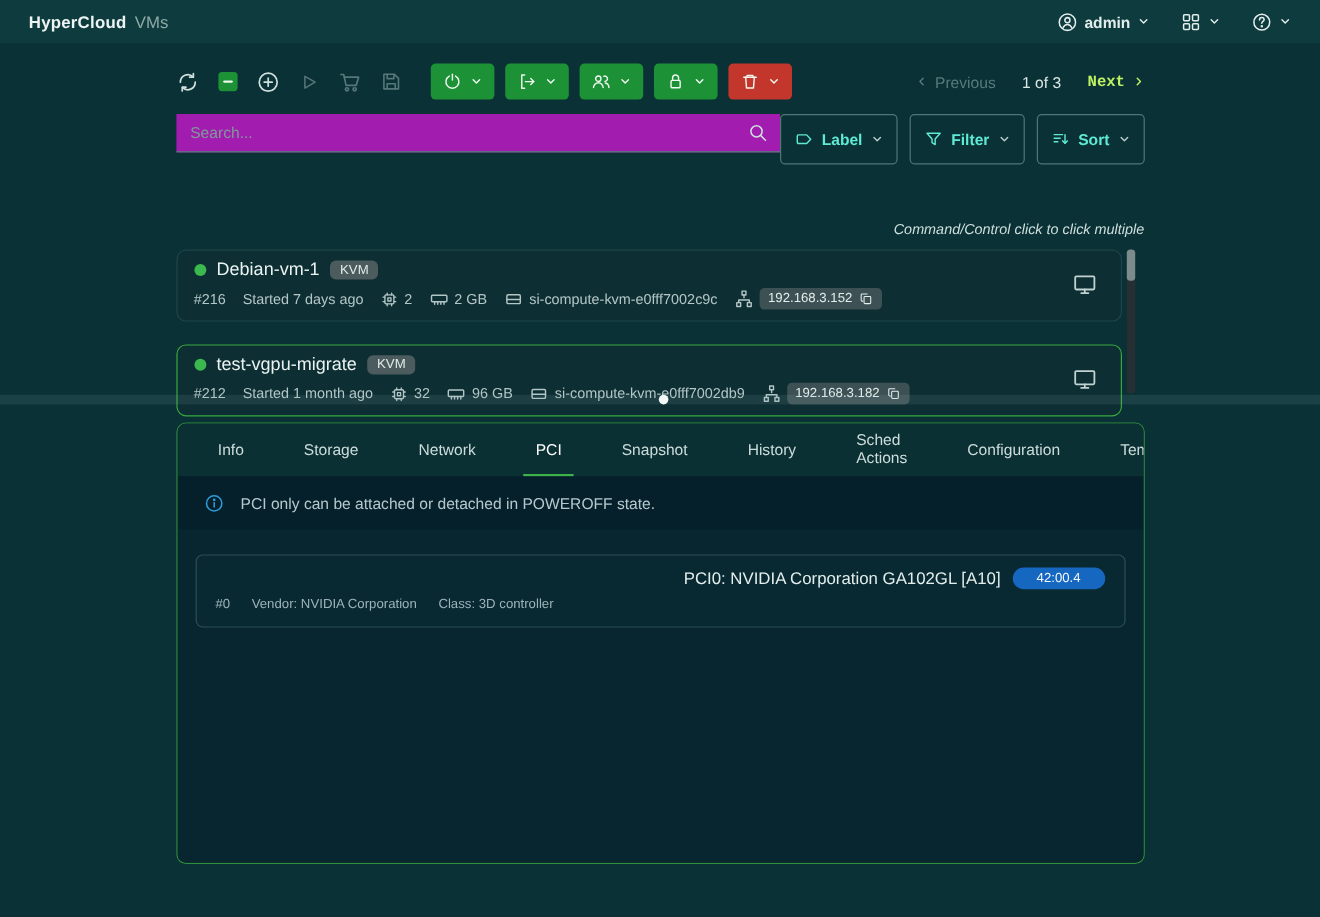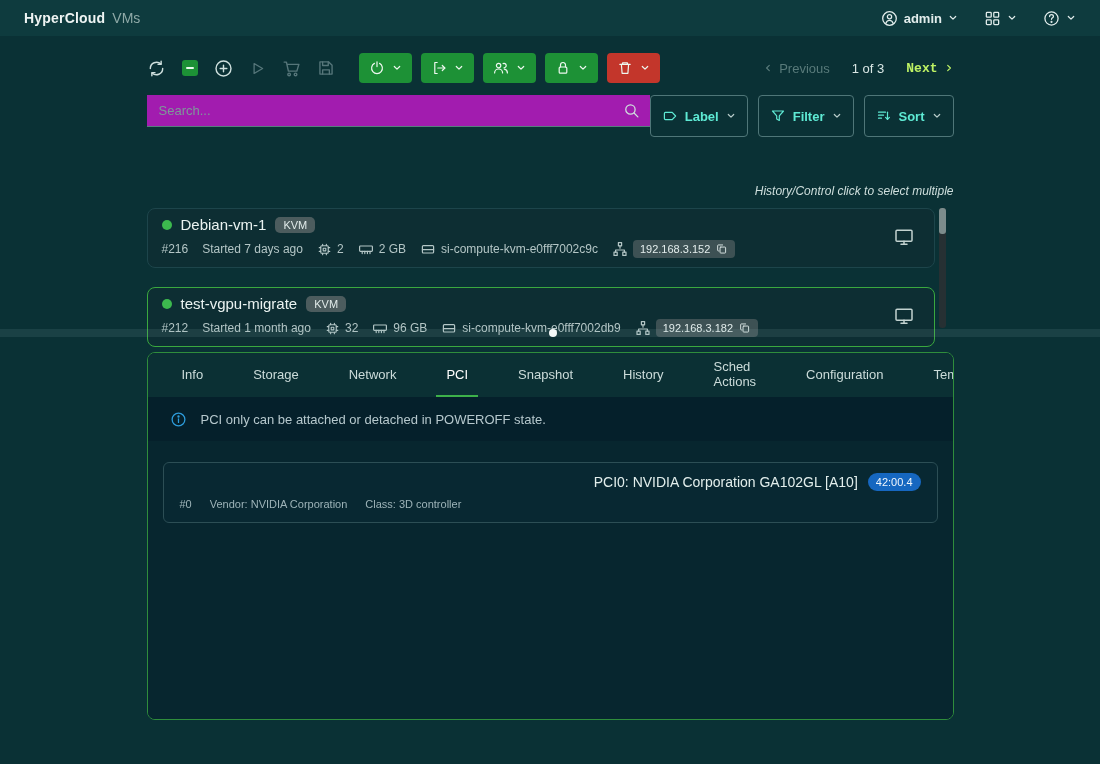--- a/index.html
+++ b/index.html
@@ -127,21 +127,21 @@
     padding:0 22px; flex-shrink:0; font-size:13px; color:#b6c8cd;
   }
   .info-ic { color:#2d9cdb; flex-shrink:0; }
   .panel-content { flex:1; background:#07262f; padding:21px 15px; }
   .pci-card {
     border:1px solid #2c4e55; border-radius:6px; background:#082832;
     padding:10px 16px 12px 16px;
   }
   .pci-line1 { display:flex; align-items:center; gap:10px;justify-content:flex-end; }
   .pci-title { font-size:14px; color:#e2eeec; }
-  .badge-blue { background:#1667c0; color:#f0f6fc; font-size:11px; padding:3px 8px; border-radius:11px; }
+  .badge-blue { background:#1667c0; color:#f0f6fc; font-size:11px; padding:3px 20px; border-radius:11px; }
   .pci-line2 { display:flex; align-items:center; gap:18px; margin-top:7px; font-size:11px; color:#9db3b8; }
 </style>
 </head>
 <body>
 
 <header class="topbar">
   <div class="brand-wrap">
     <span class="brand">HyperCloud</span>
     <span class="brand-section">VMs</span>
   </div>
@@ -332,21 +332,21 @@
             <path d="M9.6 9.4l1.9 2 1.9-2"></path>
           </svg>
         <span>Sort</span>
         <svg class="ic chev" viewBox="0 0 10 10">
             <path d="M2.3 3.5l2.7 2.7 2.7-2.7"></path>
           </svg>
       </button>
     </div>
   </div>
 
-  <div class="hint-row">History/Control click to select multiple</div>
+  <div class="hint-row">Command/Control click to click multiple</div>
 
   <div class="vm-list">
 
     <div class="vm-card">
       <div>
         <div class="vm-line1">
           <span class="status-dot"></span>
           <span class="vm-name">Debian-vm-1</span>
           <span class="badge-gray">KVM</span>
         </div>

